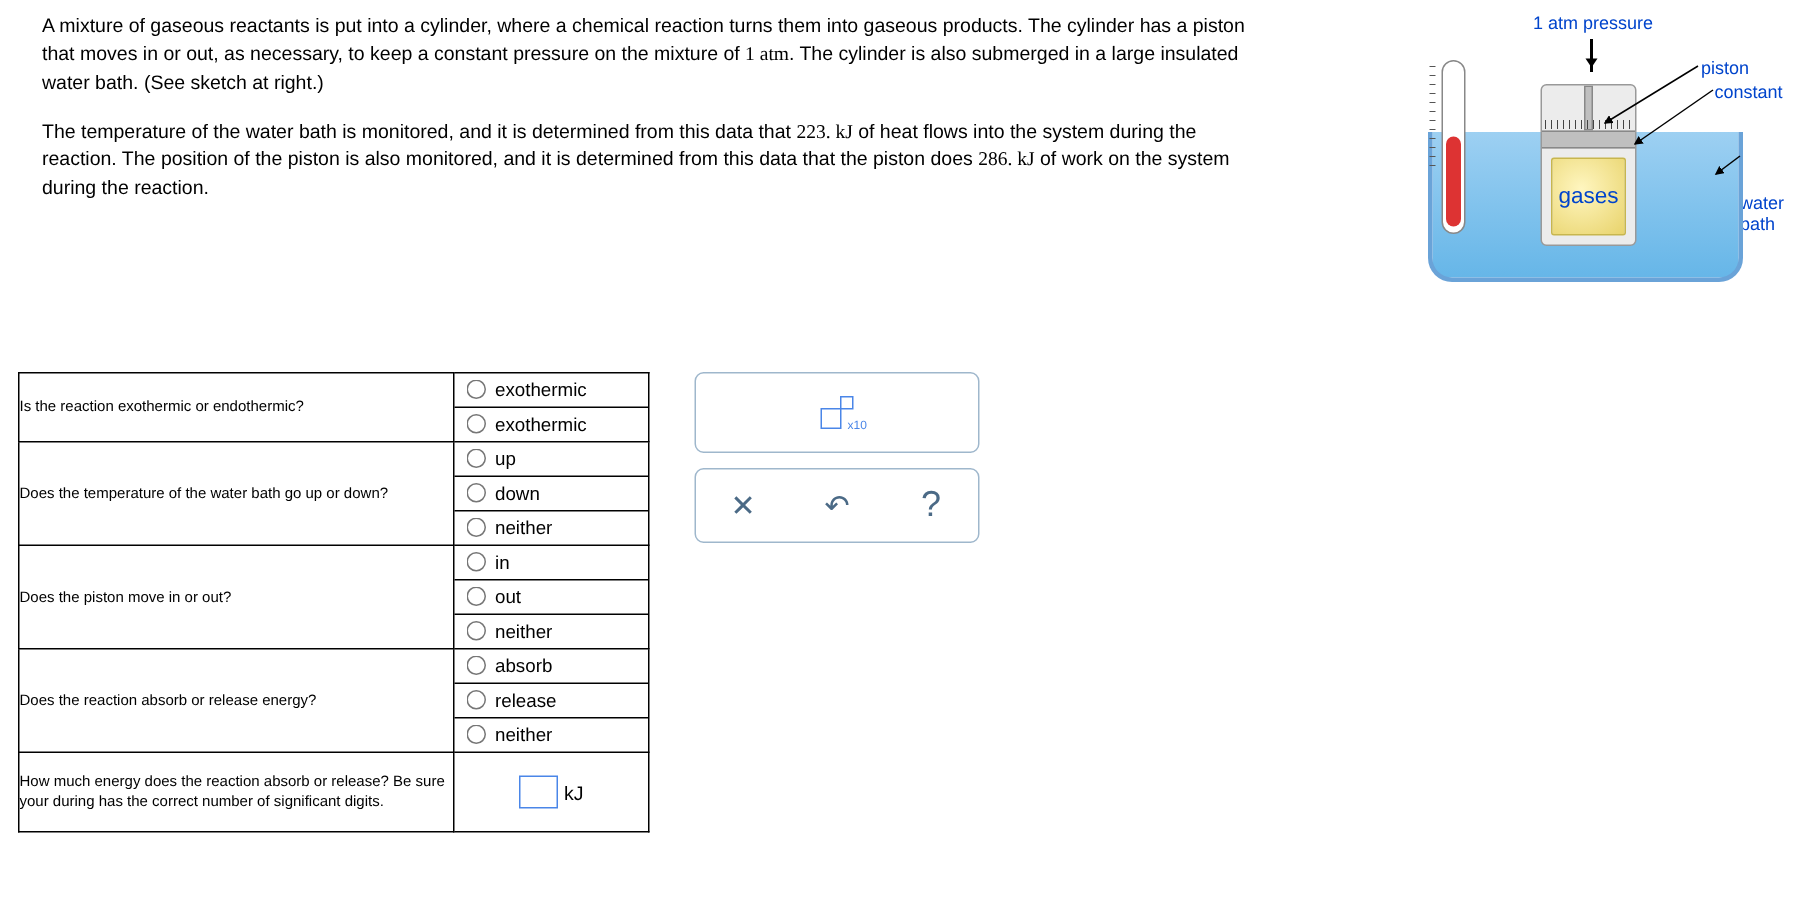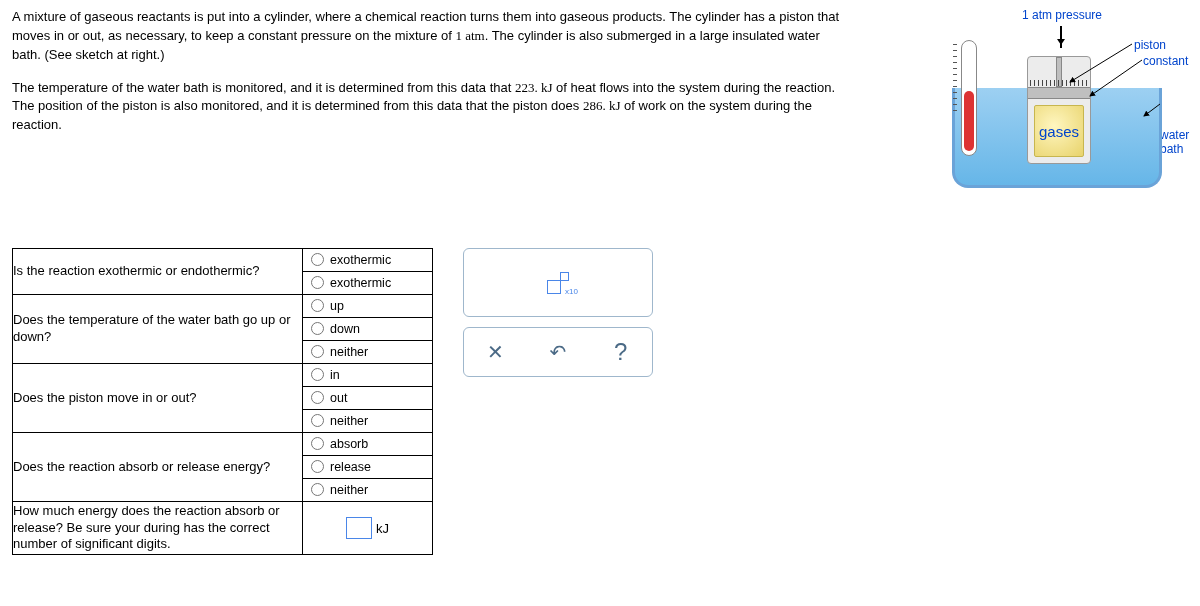--- a/index.html
+++ b/index.html
@@ -7,21 +7,21 @@
     font-family: Verdana, Arial, sans-serif;
     font-size: 13px;
     color: #000;
     margin: 0;
     padding: 8px 12px;
     width: 1200px;
     background: #fff;
   }
   .top-row { display: flex; gap: 20px; align-items: flex-start; }
   .prompt-text { flex: 0 0 830px; }
-  .prompt-text p { margin: 0 0 14px 0; line-height: 1.45; }
+  .prompt-text p { margin: 0 0 14px 16px; line-height: 1.45; }
   .num { font-family: Georgia, 'Times New Roman', serif; }
   .sketch-area { flex: 0 0 330px; position: relative; height: 200px; }
   .sketch-label { position: absolute; color: #0044cc; font-size: 12px; }
   .sketch-arrow { position: absolute; width:2px; background:#000; }
   .sketch-arrow::after { content:''; position:absolute; left:-3px; bottom:-1px; border:4px solid transparent; border-top:6px solid #000; }
   .bath-body { position:absolute; left:90px; top:80px; width:210px; height:100px;
     border:3px solid #6aa3d8; border-top:none; border-radius:0 0 16px 16px;
     background: linear-gradient(#9dd0f2,#66b6e8); }
   .thermo { position:absolute; left:6px; top:-48px; width:16px; height:116px; background:#fff; border:1px solid #888; border-radius:8px; }
   .thermo::after{ content:''; position:absolute; left:2px; right:2px; bottom:4px; height:60px; background:#d33; border-radius:6px; }
@@ -31,30 +31,30 @@
     background:#ececec; border:1px solid #999; border-radius:4px; overflow:hidden; }
   .piston { position:absolute; left:0; right:0; top:30px; height:12px; background:#bfbfbf; border-top:1px solid #888; border-bottom:1px solid #888;}
   .piston-rod { position:absolute; left:50%; top:0; width:6px; height:30px; margin-left:-3px; background:#bfbfbf; border:1px solid #888;}
   .piston-ticks { position:absolute; left:2px; right:2px; top:23px; height:6px;
     background: repeating-linear-gradient(90deg,#444 0 1px, transparent 1px 4px);}
   .gases { position:absolute; left:6px; right:6px; top:48px; bottom:6px; background: radial-gradient(circle at 40% 40%, #fff6c0, #e8d36b); border:1px solid #c7b64f; border-radius:2px; }
   .gases span{ position:absolute; width:100%; text-align:center; top:50%; transform:translateY(-50%); color:#0044cc; font-size:15px;}
   .content-row { display:flex; gap:30px; margin-top:40px; align-items:flex-start; }
   table.qtable { border-collapse:collapse; }
   table.qtable td { border:1px solid #000; padding:0; vertical-align:middle; }
-  .qcell { width:290px; padding:6px 8px; font-size:13px; line-height:1.3; }
+  .qcell { width:290px; padding:6px 8px; font-size:10px; line-height:1.3; }
   .optcell { width:130px; }
   .optrow { display:flex; align-items:flex-start; gap:6px; padding:4px 8px; font-size:12.5px; }
   .optrow + .optrow { border-top:1px solid #000; }
   input[type=radio]{ margin:0; width:13px; height:13px; }
   .ansrow { display:flex; align-items:center; justify-content:center; height:52px; gap:4px; }
   .ansbox { width:26px; height:22px; border:1px solid #4a86e8; }
   .toolbox { width:190px; }
   .tool-top, .tool-bot { border:1px solid #9fb7cc; border-radius:6px; display:flex; align-items:center; justify-content:center; background:#fff; }
-  .tool-top { height:69px; margin-bottom:10px; gap:2px; }
+  .tool-top { height:54px; margin-bottom:10px; gap:2px; }
   .tool-bot { height:50px; justify-content:space-around; }
   .sci-box { width:14px; height:14px; border:1px solid #4a86e8; }
   .sci-wrap { position:relative; width:22px; height:22px; }
   .sci-wrap .main { position:absolute; left:0; bottom:0; }
   .sci-wrap .exp { position:absolute; right:0; top:0; width:9px; height:9px; }
   .sci-sub { position:absolute; bottom:-2px; left:18px; font-size:8px; color:#4a86e8; }
   .tbtn { width:30px; height:30px; display:flex; align-items:center; justify-content:center; font-size:20px; color:#4b6a86; cursor:pointer; }
   .tbtn.q { color:#4b6a86; font-size:24px; }
 </style>
 </head>

